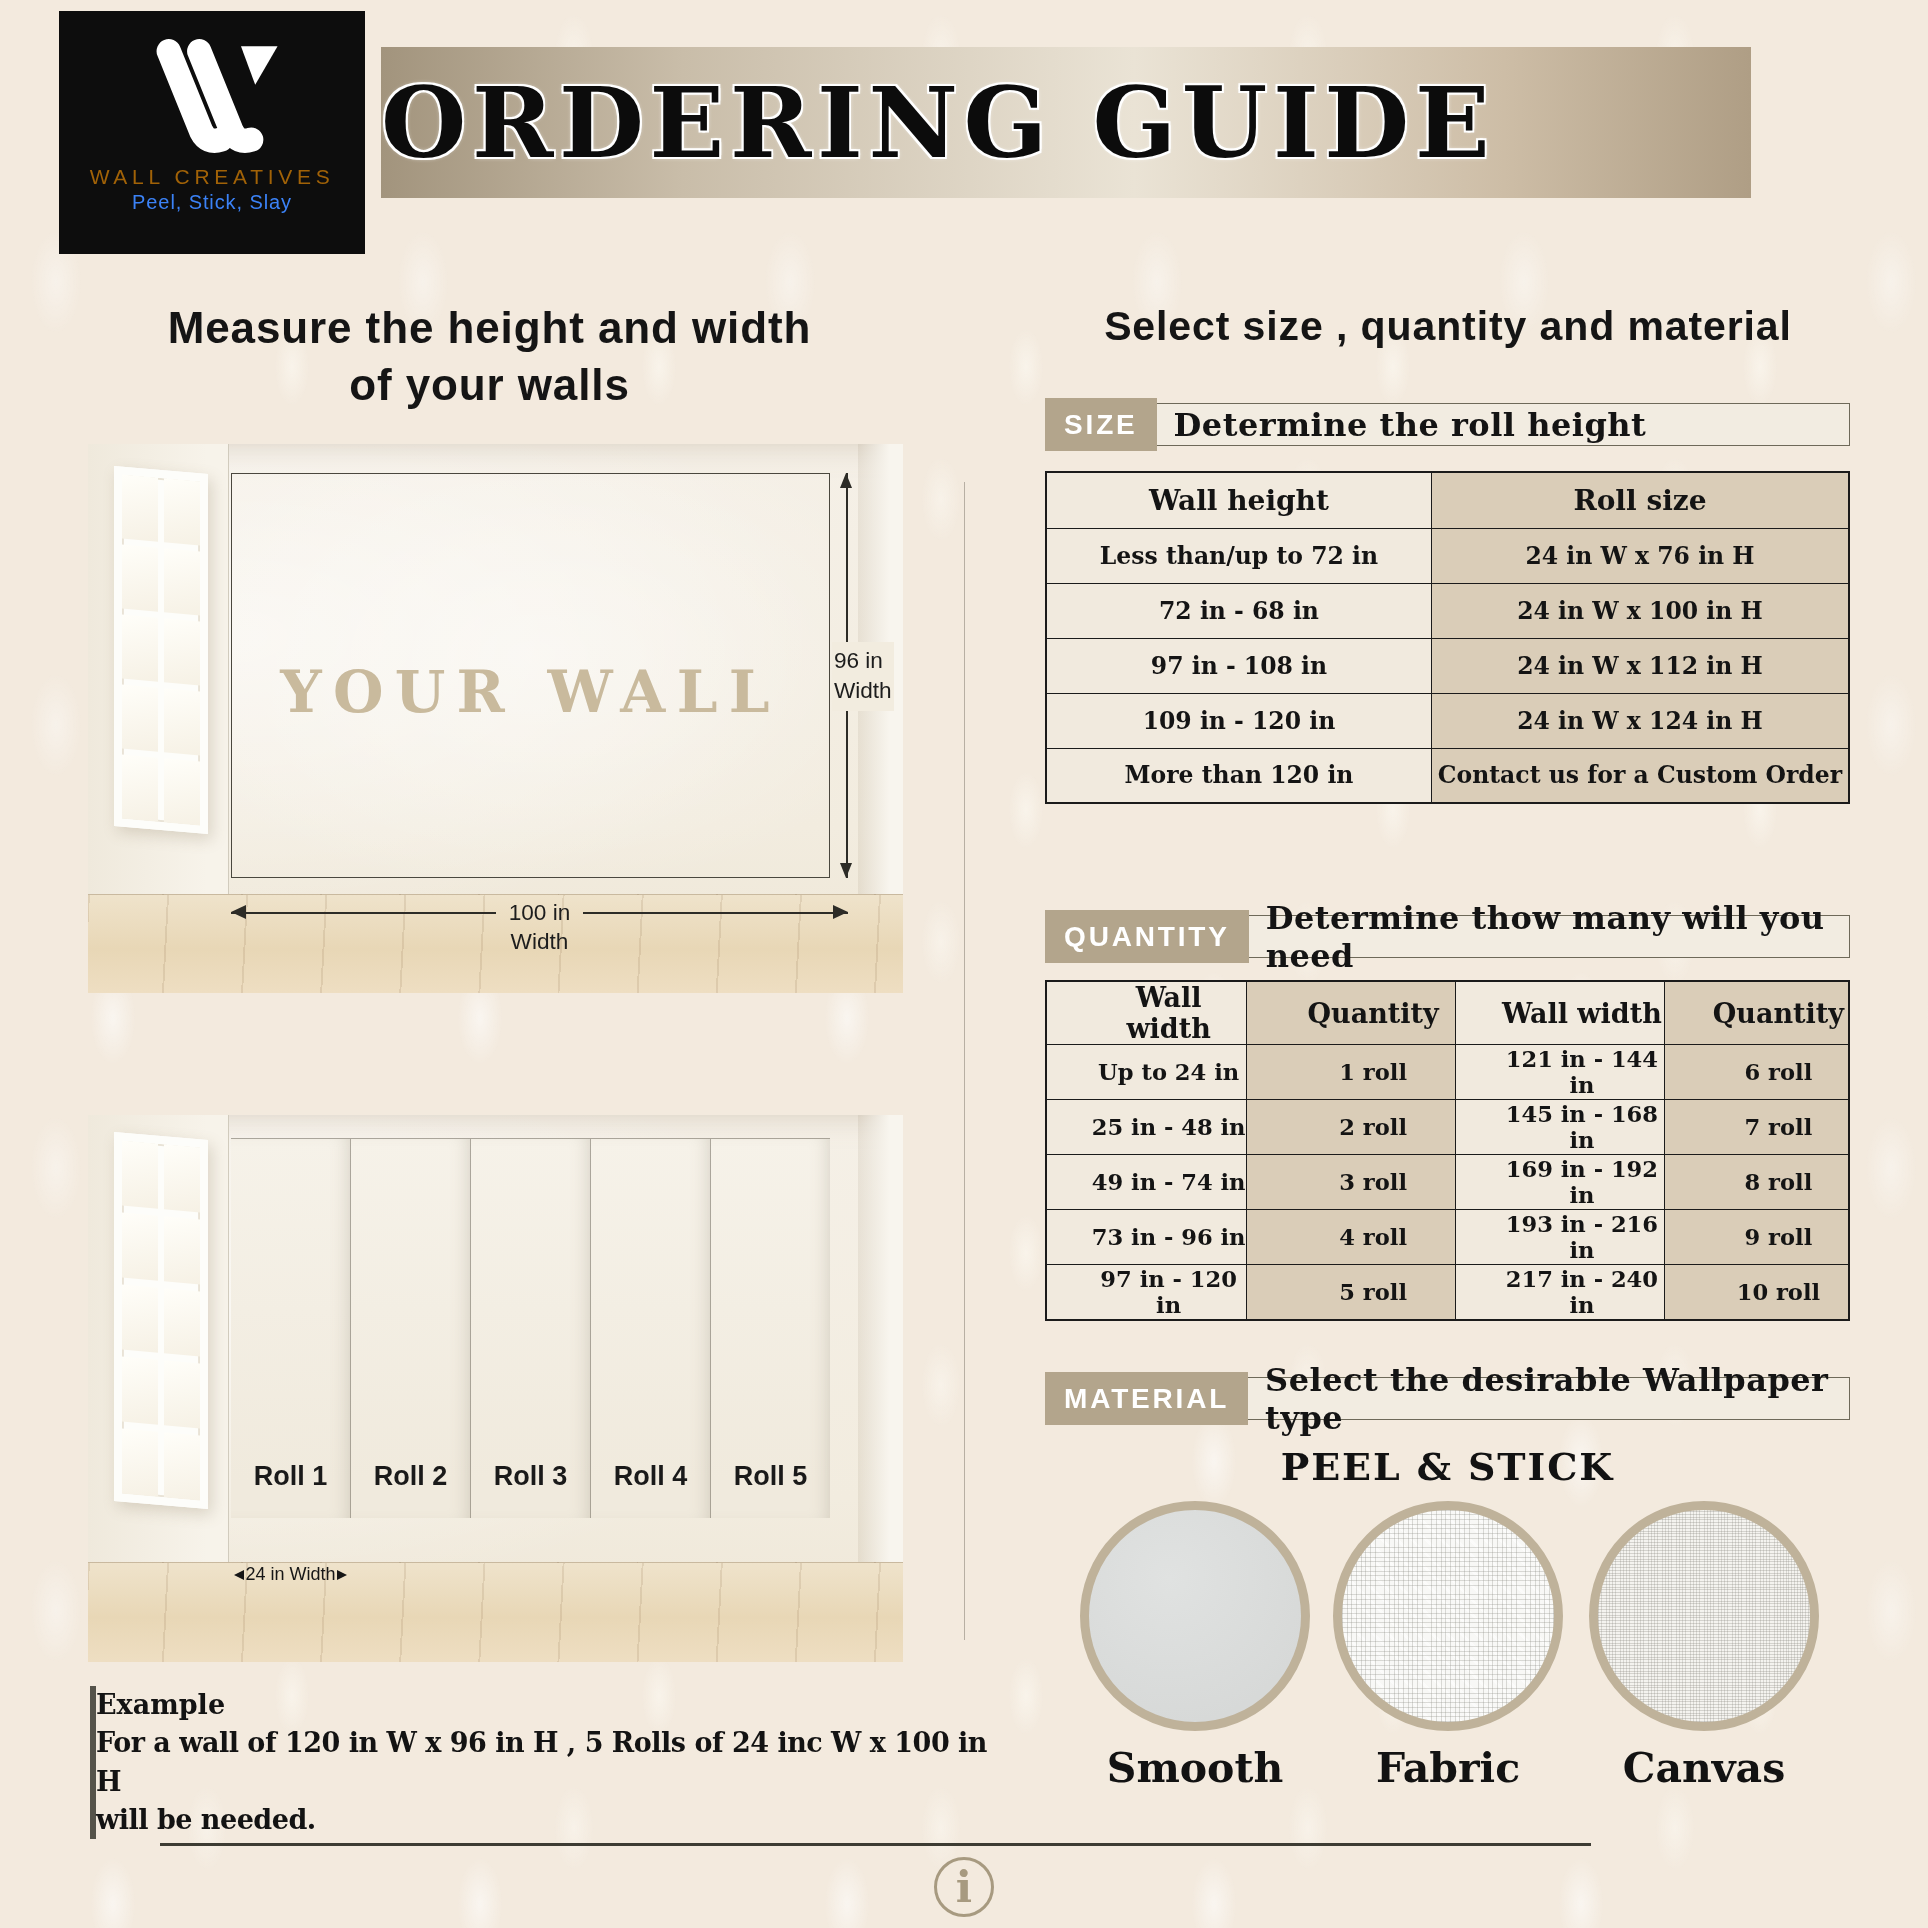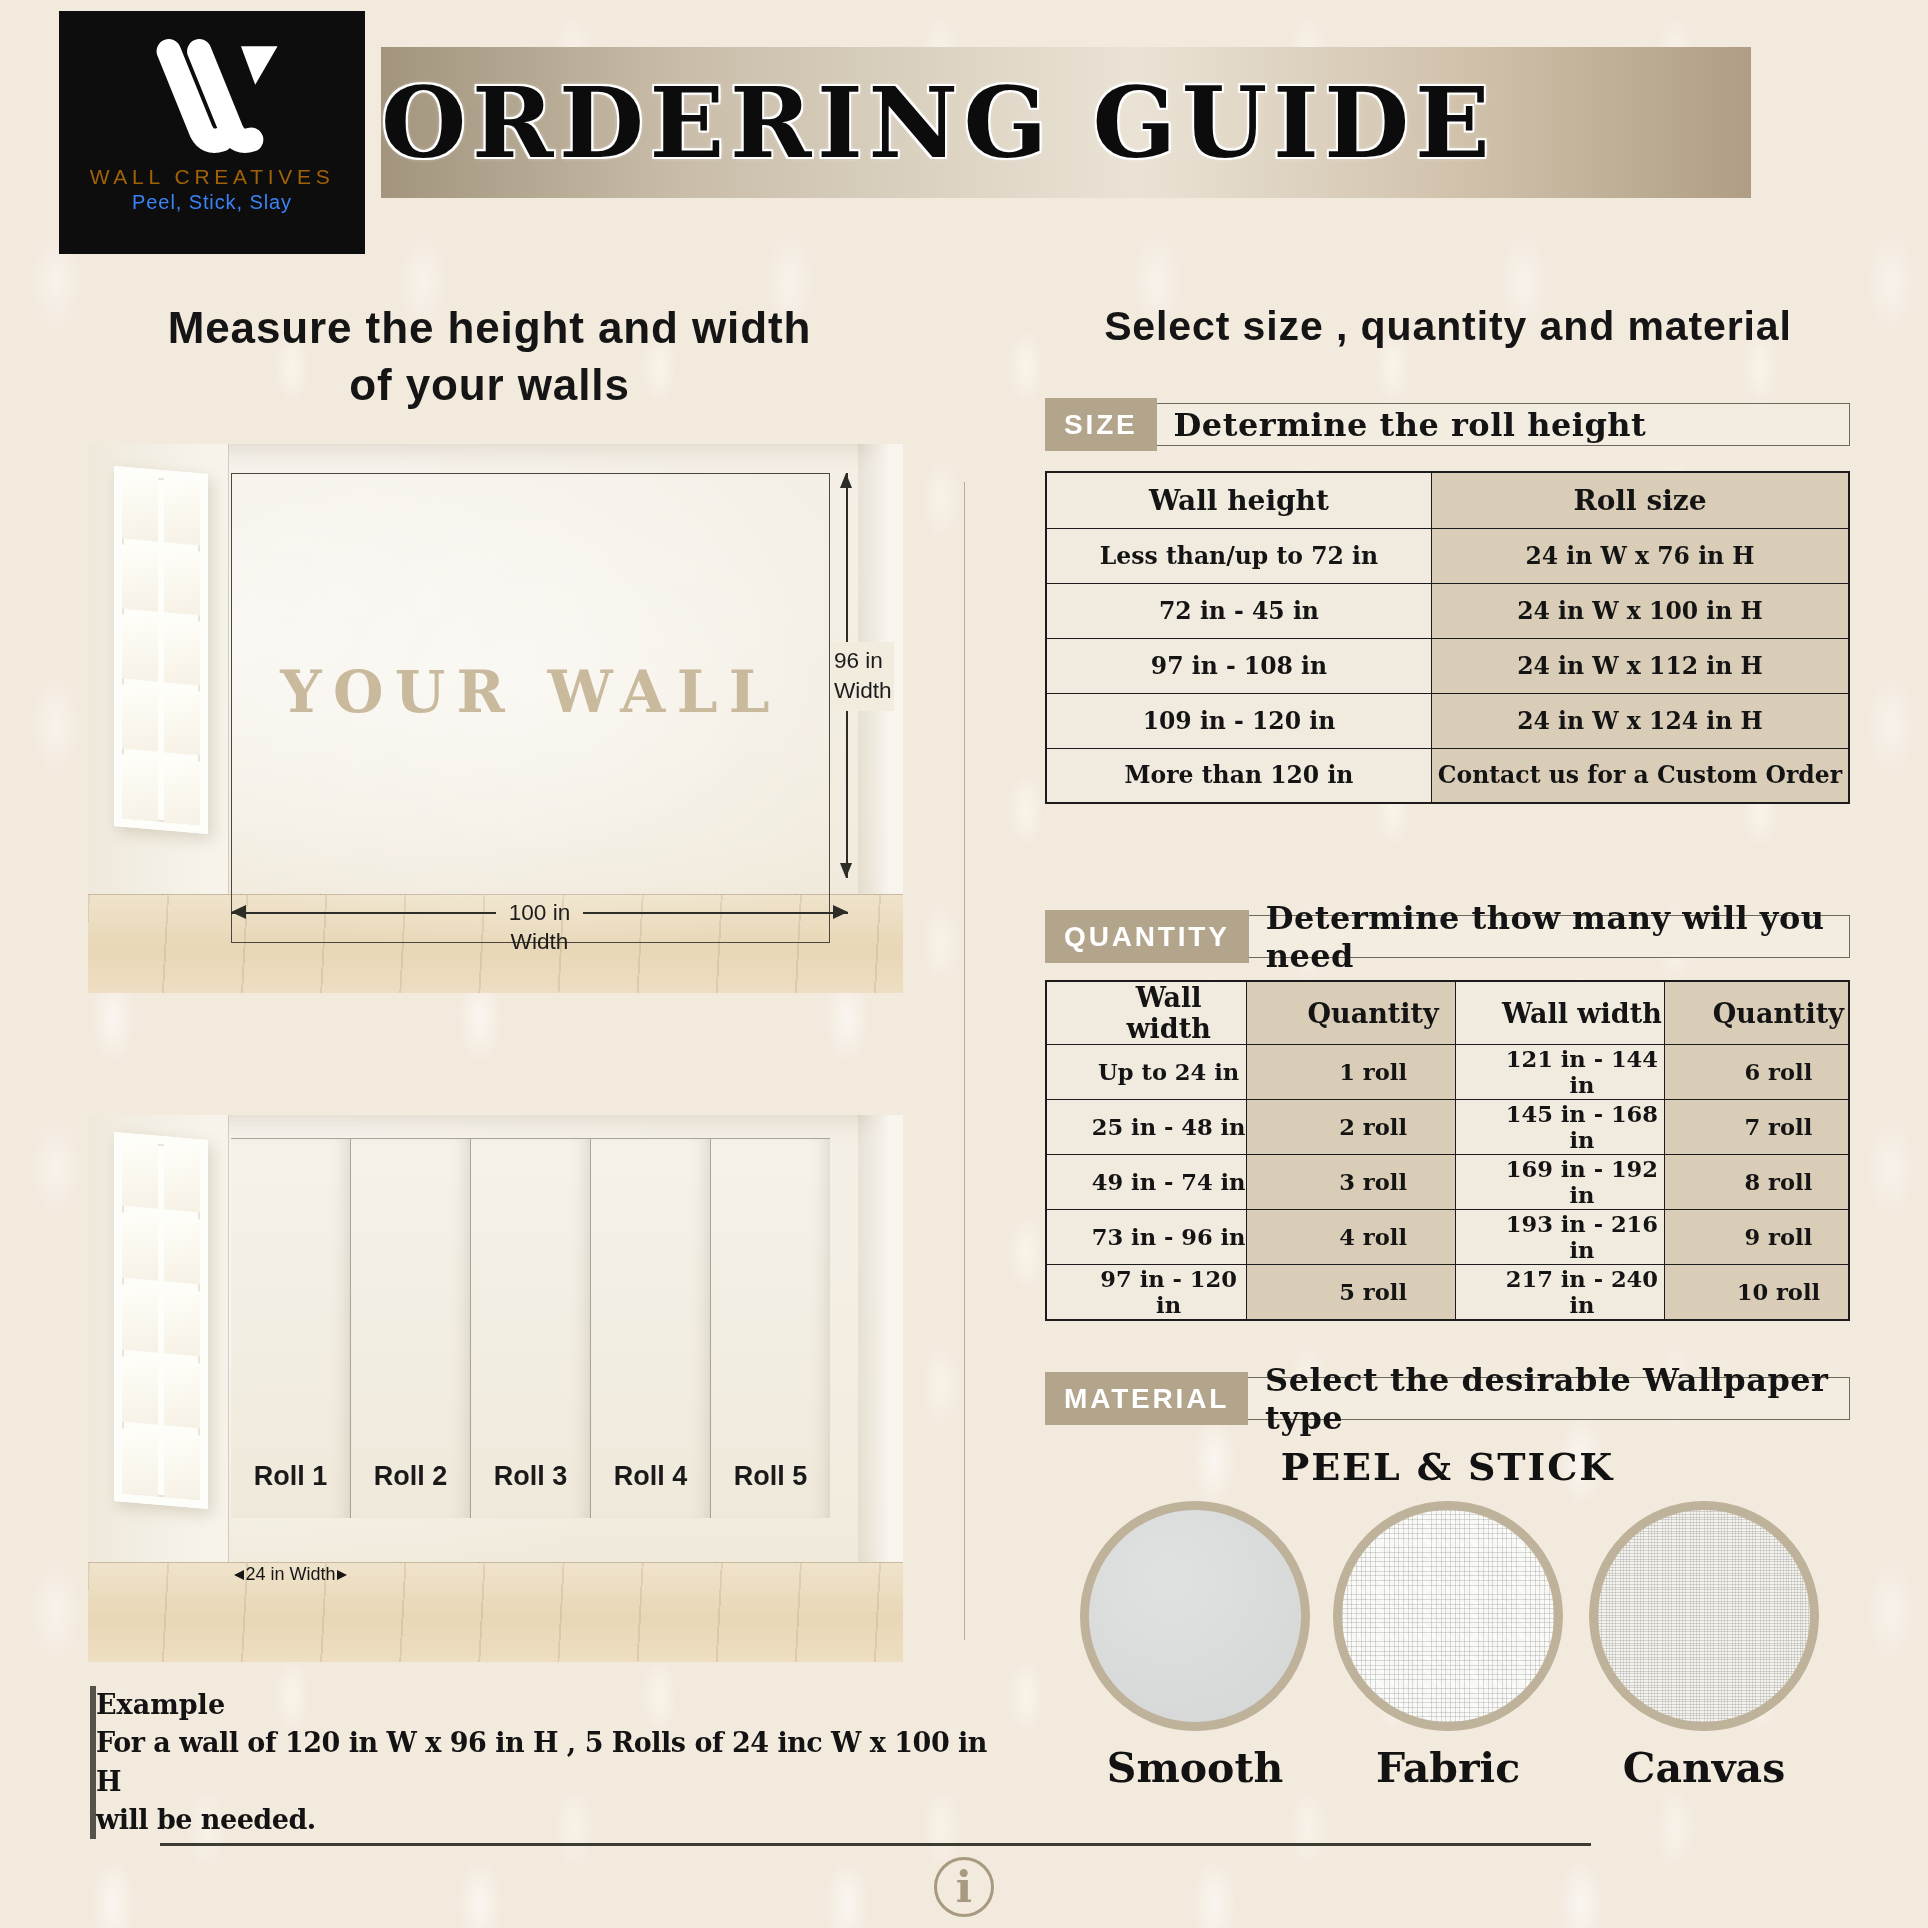--- a/index.html
+++ b/index.html
@@ -59,21 +59,21 @@
   .pane { background:linear-gradient(165deg,#fffef9 0%,#f6f1e5 100%); }
 
   .floor { position:absolute; left:0; right:0; bottom:0;
     border-top:0.9px solid rgba(90,75,55,.25);
     background:
       repeating-linear-gradient(93deg, rgba(140,110,75,.16) 0 1.9px, rgba(255,255,255,0) 1.9px 79px),
       linear-gradient(180deg,#efe3cb 0%,#e8d7b6 55%,#eedec2 100%); }
   .room1 .floor { height:99px; }
   .room2 .floor { height:100px; }
 
-  .wall-outline { position:absolute; left:143px; top:29px; width:599px; height:470px;
+  .wall-outline { position:absolute; left:143px; top:29px; width:599px; height:405px;
     border:1.9px solid #4a473e;
     background:radial-gradient(90% 80% at 50% 45%, rgba(255,255,255,.45), rgba(255,255,255,0) 75%); }
   .your-wall { position:absolute; left:0; right:0; top:184px; text-align:center;
     font-family:"DejaVu Serif", serif; font-weight:700; font-size:58px; letter-spacing:11.3px; color:#c9ba9d; }
 
   .v-measure { position:absolute; left:758px; top:29px; height:405px; width:1.9px; background:#2d2c27; }
   .v-measure::before, .v-measure::after { content:""; position:absolute; left:-5.6px;
     border-left:6.6px solid transparent; border-right:6.6px solid transparent; }
   .v-measure::before { top:0; border-bottom:15px solid #2d2c27; }
   .v-measure::after { bottom:0; border-top:15px solid #2d2c27; }
@@ -274,21 +274,21 @@
     <tbody>
         <tr class="head">
       <td class="cream">Wall height</td>
       <td class="tan">Roll size</td>
     </tr>
     <tr>
           <td class="cream">Less than/up to 72 in</td>
         <td class="tan">24 in W x 76 in H</td>
         </tr>
     <tr>
-          <td class="cream">72 in - 45 in</td>
+          <td class="cream">72 in - 68 in</td>
         <td class="tan">24 in W x 100 in H</td>
         </tr>
     <tr>
           <td class="cream">97 in - 108 in</td>
         <td class="tan">24 in W x 112 in H</td>
         </tr>
     <tr>
           <td class="cream">109 in - 120 in</td>
         <td class="tan">24 in W x 124 in H</td>
         </tr>

